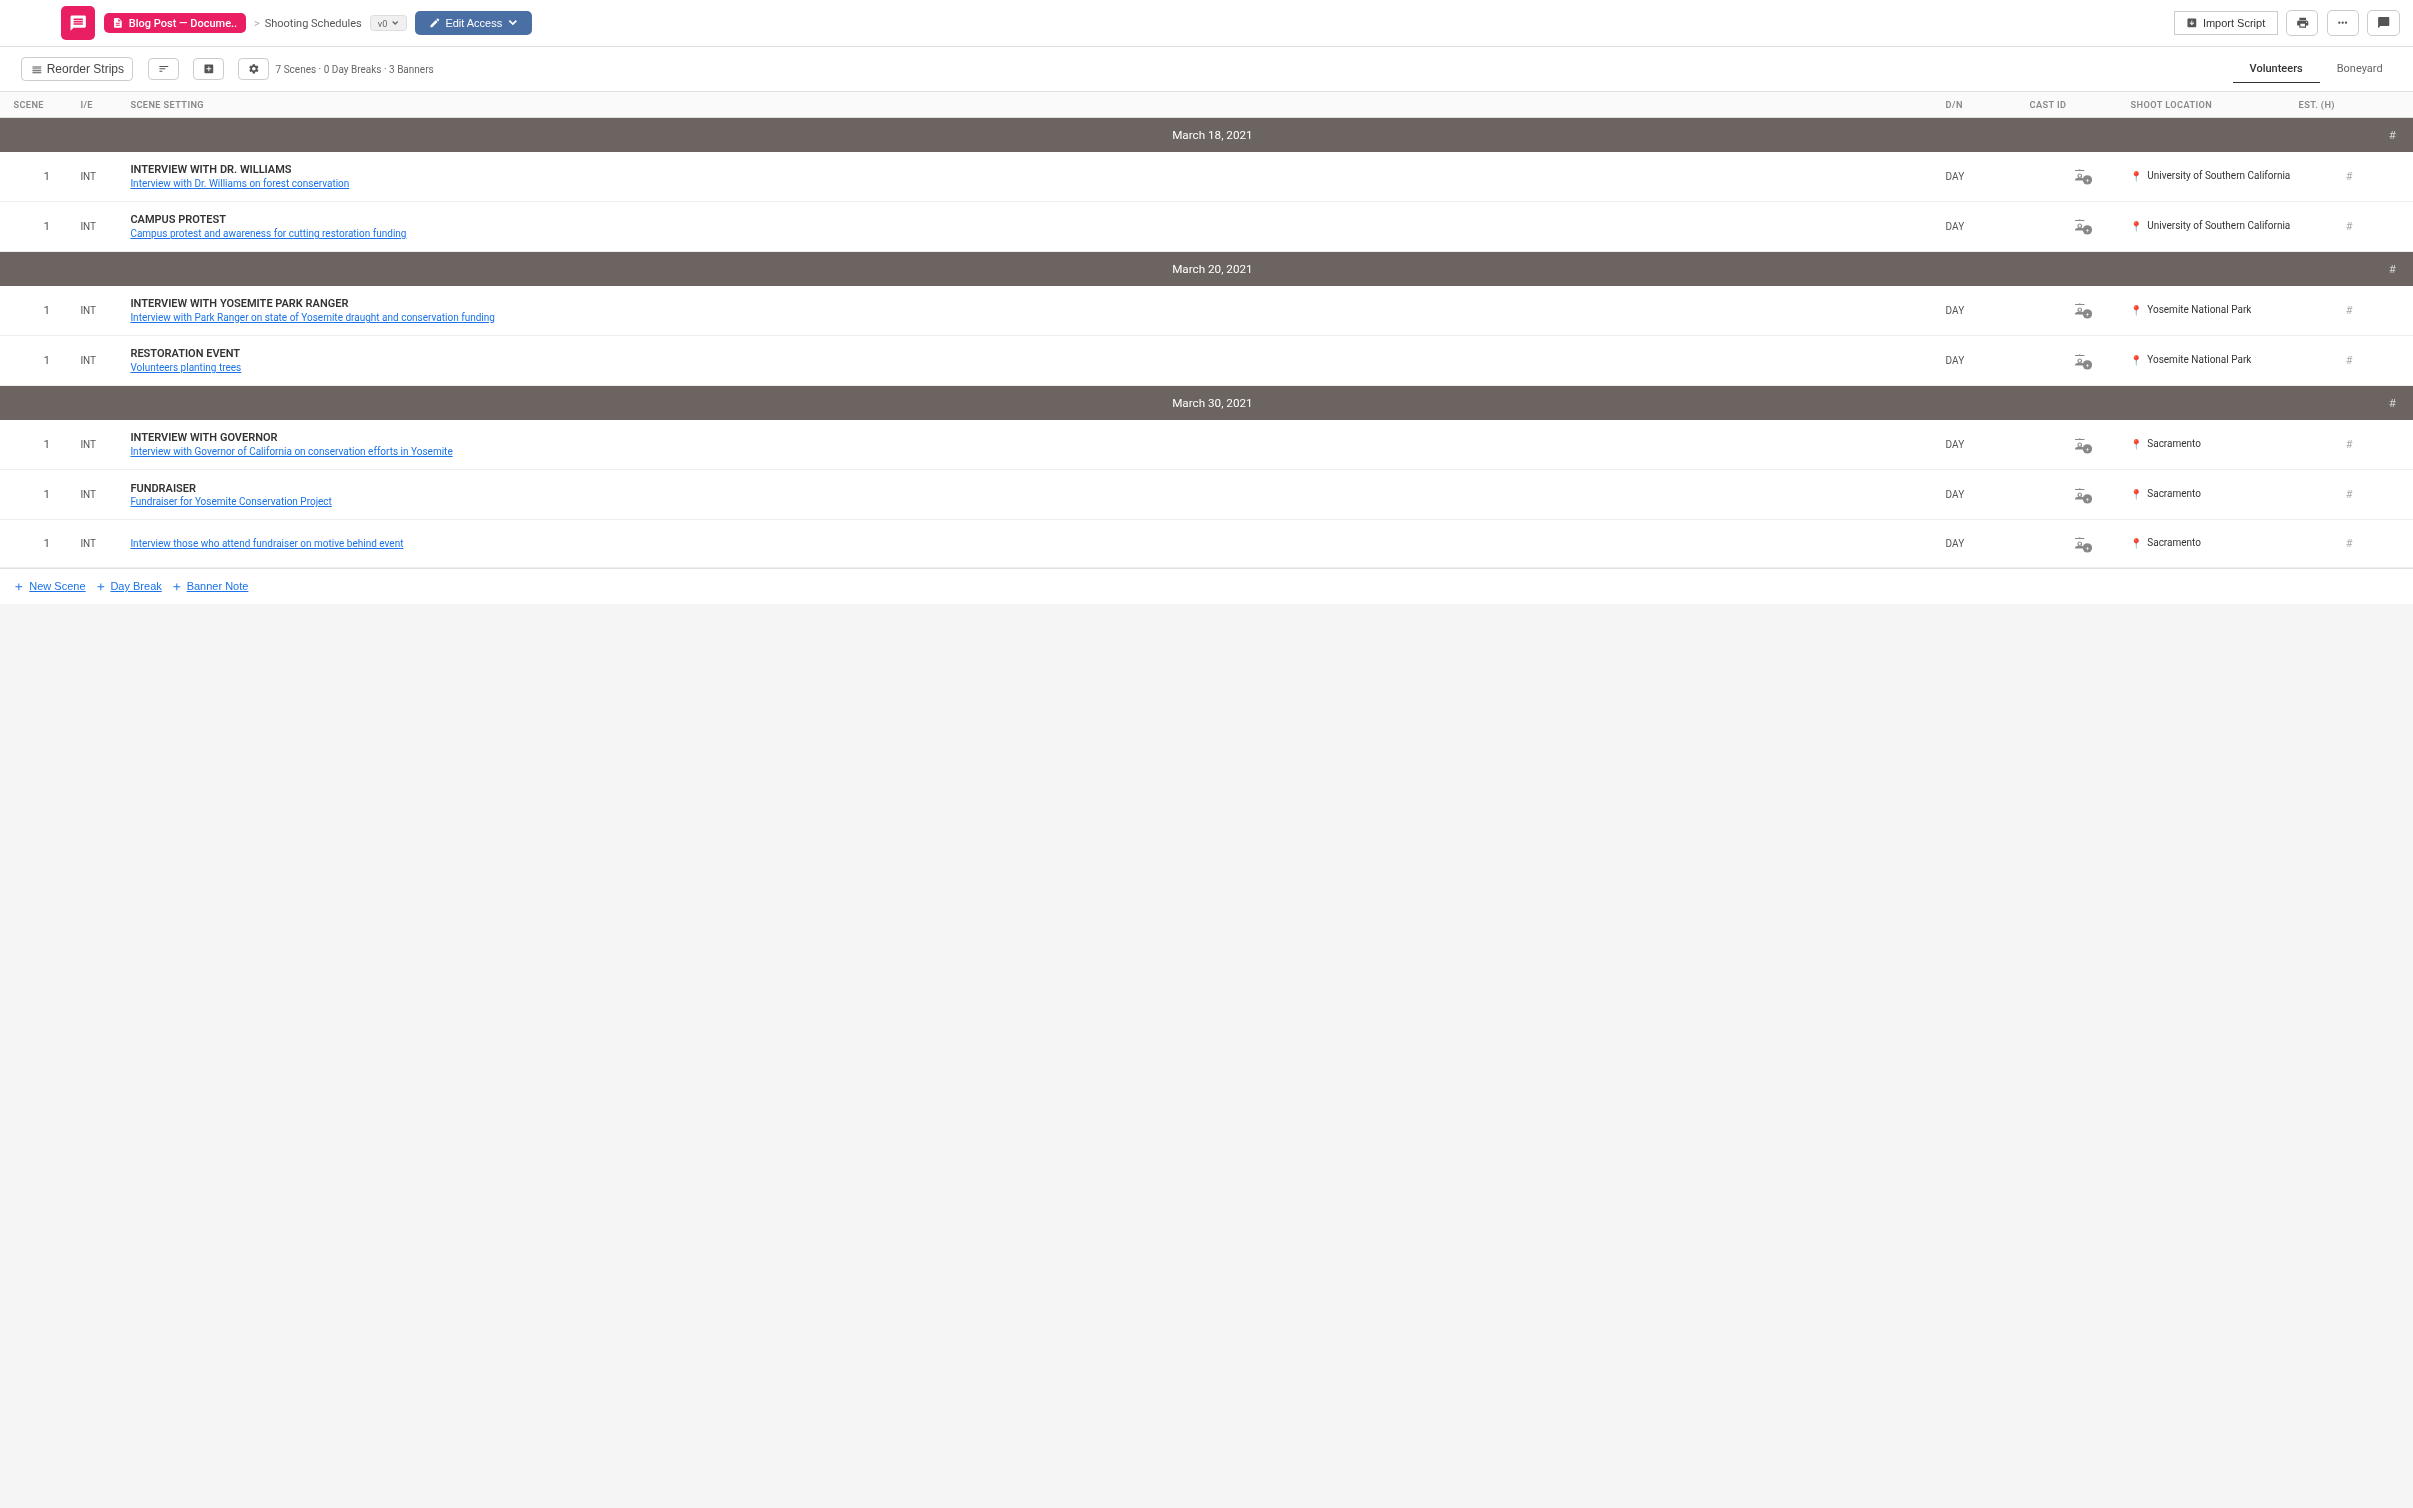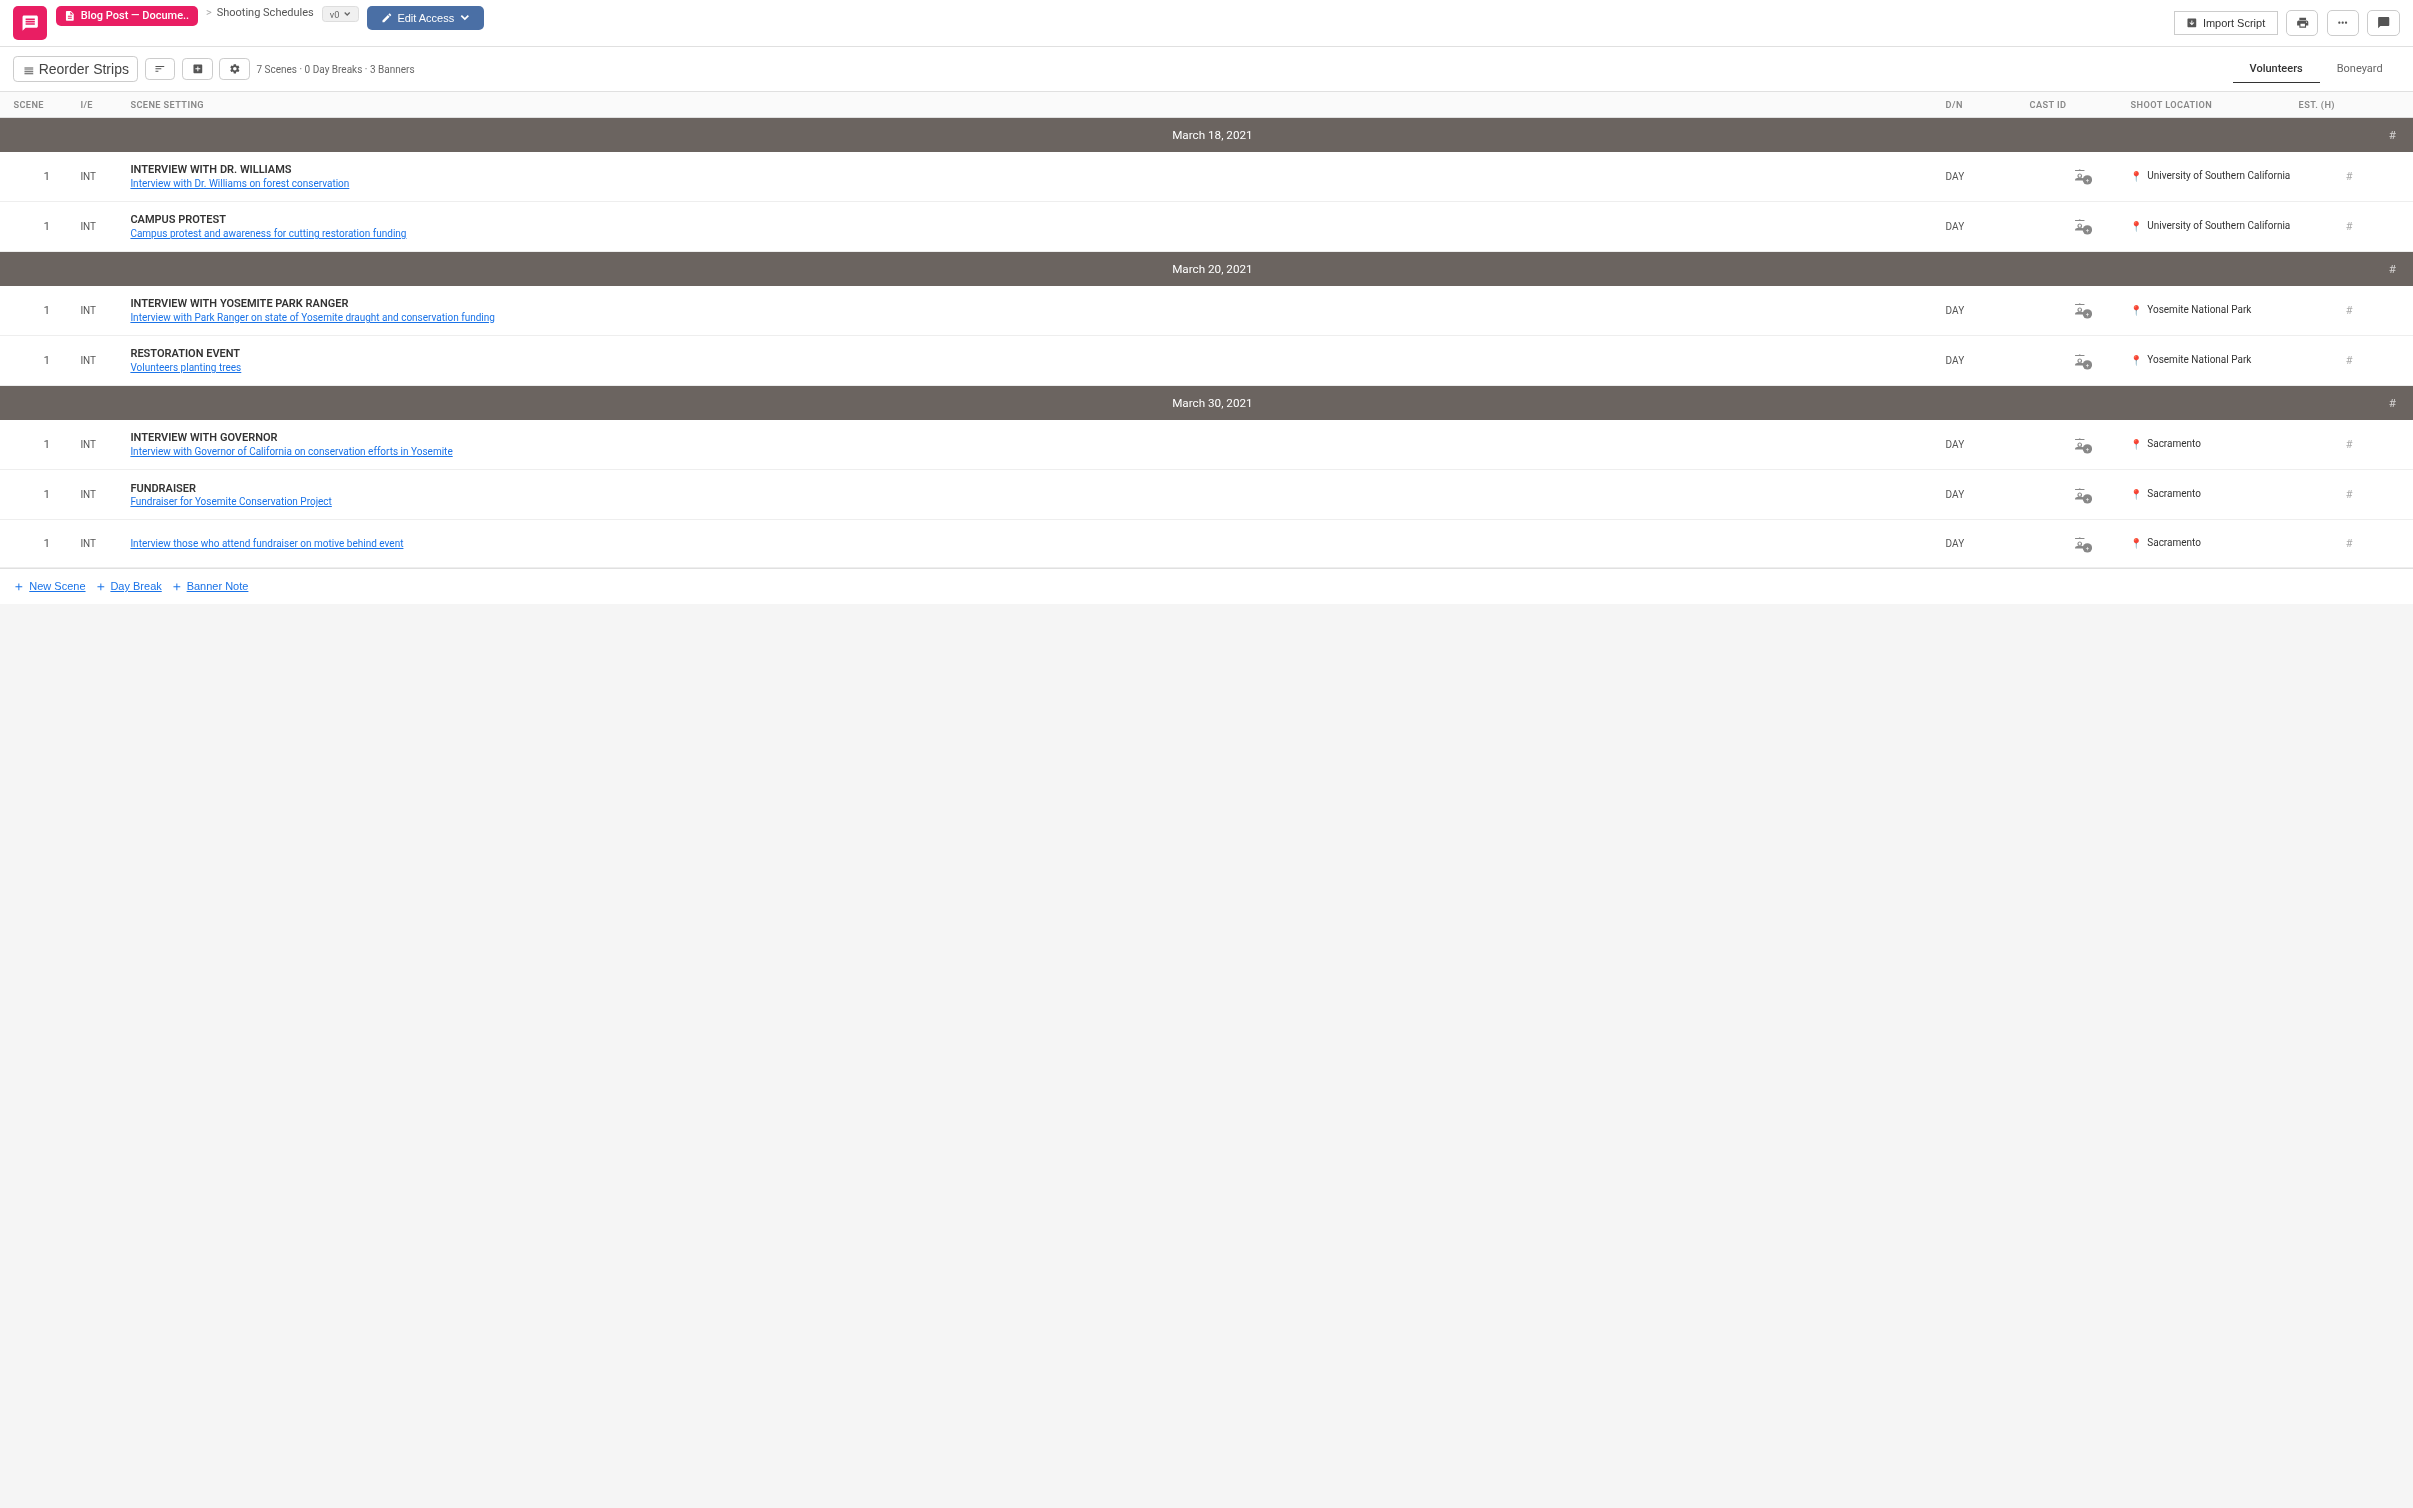--- a/index.html
+++ b/index.html
@@ -4,21 +4,21 @@
   <style>
     * { box-sizing: border-box; margin: 0; padding: 0; }
     body { font-family: -apple-system, BlinkMacSystemFont, 'Segoe UI', Roboto, sans-serif; background: #f5f5f5; font-size: 11px; color: #333; }
 
     
     .topbar {
       display: flex; align-items: center; justify-content: space-between;
       background: #fff; height: 47px; padding: 0 13.4px;
       border-bottom: 0.8px solid #e0e0e0;
     }
-    .topbar-left { display: flex; align-items: flex-start; gap: 8.4px; }
+    .topbar-left { display: flex; align-items: center; gap: 8.4px; margin-left: 48px; }
     .app-icon {
       width: 34px; height: 34px; background: #e91e63; border-radius: 5px;
       display: flex; align-items: center; justify-content: center;
     }
     .app-icon svg { width: 18.4px; height: 18.4px; fill: white; }
     .doc-badge {
       display: flex; align-items: center; gap: 5px;
       background: #e91e63; color: white; border-radius: 5px;
       padding: 3.4px 8.4px; font-size: 11px; font-weight: 500;
     }
@@ -51,21 +51,21 @@
 
     
     .toolbar {
       display: flex; align-items: center; justify-content: space-between;
       background: #fff; padding: 8.4px 13.4px; border-bottom: 0.8px solid #e0e0e0;
     }
     .toolbar-left { display: flex; align-items: center; gap: 6.7px; }
     .toolbar-btn {
       display: flex; align-items: flex-end; gap: 4.2px;
       background: #fff; border: 0.8px solid #ccc; border-radius: 4.2px;
-      padding: 4.2px 8.4px; font-size: 14px; cursor: pointer; color: #444;
+      padding: 4.2px 8.4px; font-size: 12px; cursor: pointer; color: #444; margin-left: 8px;
     }
     .toolbar-info { font-size: 10px; color: #666; }
     .toolbar-tabs { display: flex; align-items: center; gap: 0; }
     .tab-item {
       padding: 6.7px 17px; font-size: 11px; cursor: pointer; color: #666;
       border-bottom: 1.7px solid transparent;
     }
     .tab-item.active { color: #333; border-bottom: 1.7px solid #333; font-weight: 500; }
 
     

